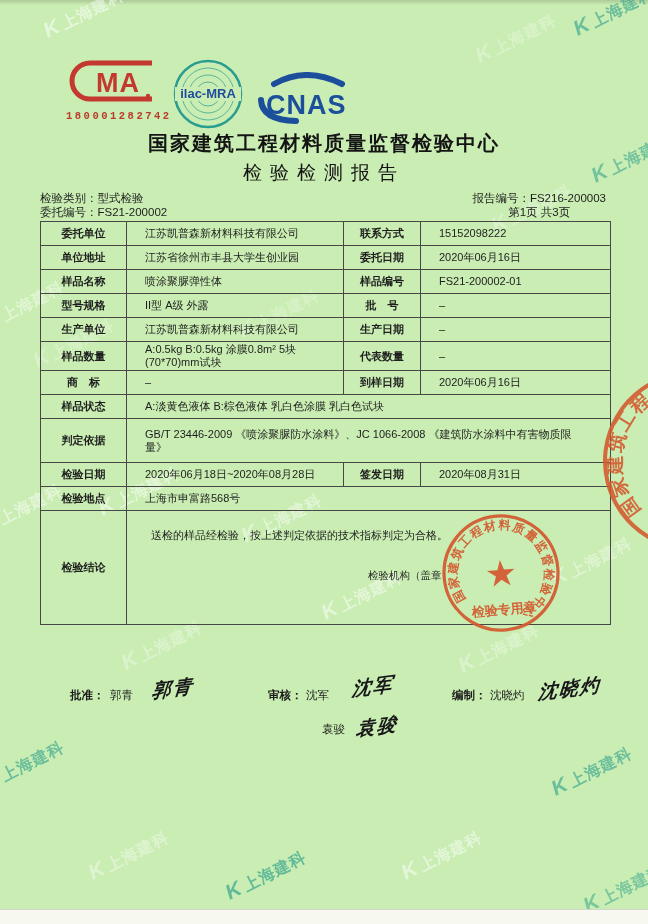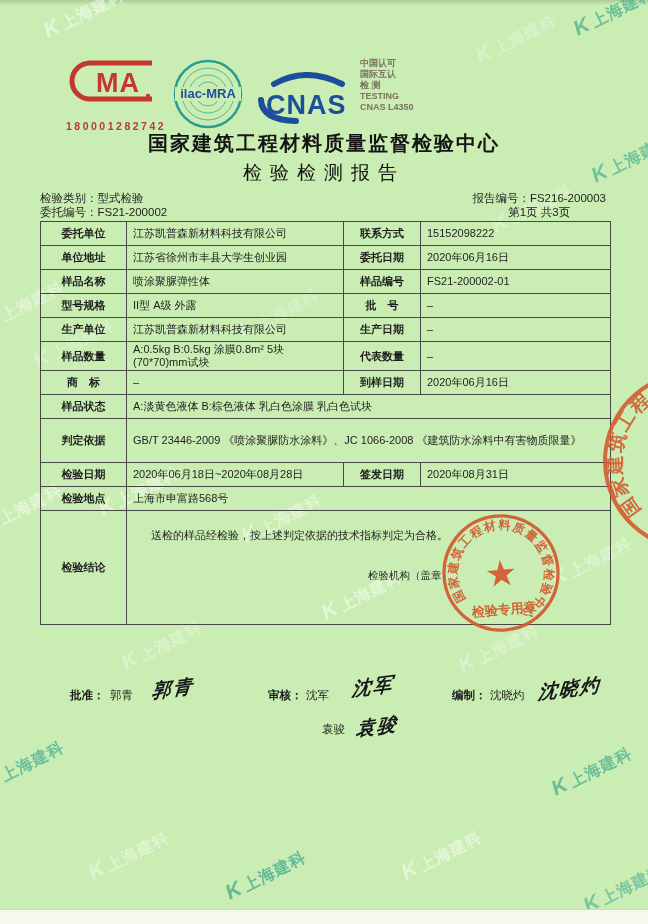--- a/index.html
+++ b/index.html
@@ -20,38 +20,38 @@
     font-size:16px; white-space:nowrap; letter-spacing:1px; }
   .wm .k { font-style:italic; font-size:21px; margin-right:3px; font-weight:bold; }
   .wm-w { color:#ffffff; }
   .wm-t { color:#2ea08c; }
 
   .content { position:absolute; inset:0; z-index:2; }
 
   
   .logo-row { position:absolute; top:58px; left:66px; display:flex; align-items:flex-start; }
   .cma-block { width:92px; margin-right:14px; text-align:center; }
-  .cma-num { margin-top:12px; font-size:10.5px; font-weight:bold; color:#bb3a2e; letter-spacing:2.5px; }
+  .cma-num { margin-top:2px; font-size:10.5px; font-weight:bold; color:#bb3a2e; letter-spacing:2.5px;font-family:Liberation Mono, monospace; }
   .ilac-block { margin-right:10px; }
   .cnas-block { margin-top:14px; margin-right:12px; }
   .accred { font-size:9px; line-height:11px; color:#7b7261; font-weight:bold; }
 
   .org-title { position:absolute; top:130px; left:0; width:100%; text-align:center;
     font-size:20px; font-weight:bold; letter-spacing:2px; color:#141414; }
   .report-title { position:absolute; top:160px; left:0; width:100%; text-align:center;
     font-size:19px; font-weight:normal; letter-spacing:8px; color:#141414; }
 
   .meta { position:absolute; top:191px; left:40px; width:570px; font-size:11.5px; color:#1e1e1e; }
   .meta .b { font-weight:normal; }
   .meta-left { position:absolute; left:0; top:0; line-height:14px; }
   .meta-right { position:absolute; right:4px; top:0; text-align:center; line-height:14px; }
 
   table.report-table { position:absolute; top:221px; left:40px; width:570px;
     border-collapse:collapse; font-size:11px; color:#1e1e1e; table-layout:fixed; }
-  .report-table td { border:1px solid #474747; padding:1px 6px; height:24px; line-height:13px; vertical-align:middle; }
+  .report-table td { border:1px solid #474747; padding:1px 18px; height:24px; line-height:13px; vertical-align:middle; }
   .report-table td.lbl { font-weight:bold; text-align:center; padding:1px 2px; }
   tr.h-basis td { height:44px; }
   tr.h-concl td { height:114px; }
   tr.h-note td { height:40px; }
   td.concl-val { position:relative; vertical-align:top; padding:18px 4px 0 24px;margin-left:23px; }
   .stamp-note { position:absolute; left:241px; top:58px; font-size:10.5px; color:#2a2a2a; }
 
   .stamp { position:absolute; left:312px; top:0px; transform:rotate(-5deg); opacity:.92; }
   .edge-stamp { position:absolute; top:366px; right:-140px; transform:rotate(-14deg); opacity:.88; z-index:3; }
 
@@ -113,27 +113,20 @@
           <text x="36" y="40" text-anchor="middle" font-size="13" font-weight="bold" fill="#1f4c9d">ilac-MRA</text>
         </svg>
       </div>
       <div class="cnas-block">
         <svg width="94" height="52" viewBox="0 0 94 52">
           <path d="M20 12 Q52 -6 88 12" fill="none" stroke="#1b4e9b" stroke-width="6" stroke-linecap="round"></path>
           <path d="M7 28 Q8 48 42 49" fill="none" stroke="#1b4e9b" stroke-width="6" stroke-linecap="round"></path>
           <text x="12" y="42" font-size="27" font-weight="bold" fill="#1b4e9b" letter-spacing="1">CNAS</text>
         </svg>
       </div>
-      <div class="accred">
-        <div>中国认可</div>
-        <div>国际互认</div>
-        <div>检 测</div>
-        <div>TESTING</div>
-        <div>CNAS L4350</div>
-      </div>
     </div>
 
     <div class="org-title">国家建筑工程材料质量监督检验中心</div>
     <div class="report-title">检验检测报告</div>
 
     <div class="meta">
       <div class="meta-left">
         <div><span class="b">检验类别：</span><span>型式检验</span></div>
         <div><span class="b">委托编号：</span><span>FS21-200002</span></div>
       </div>

